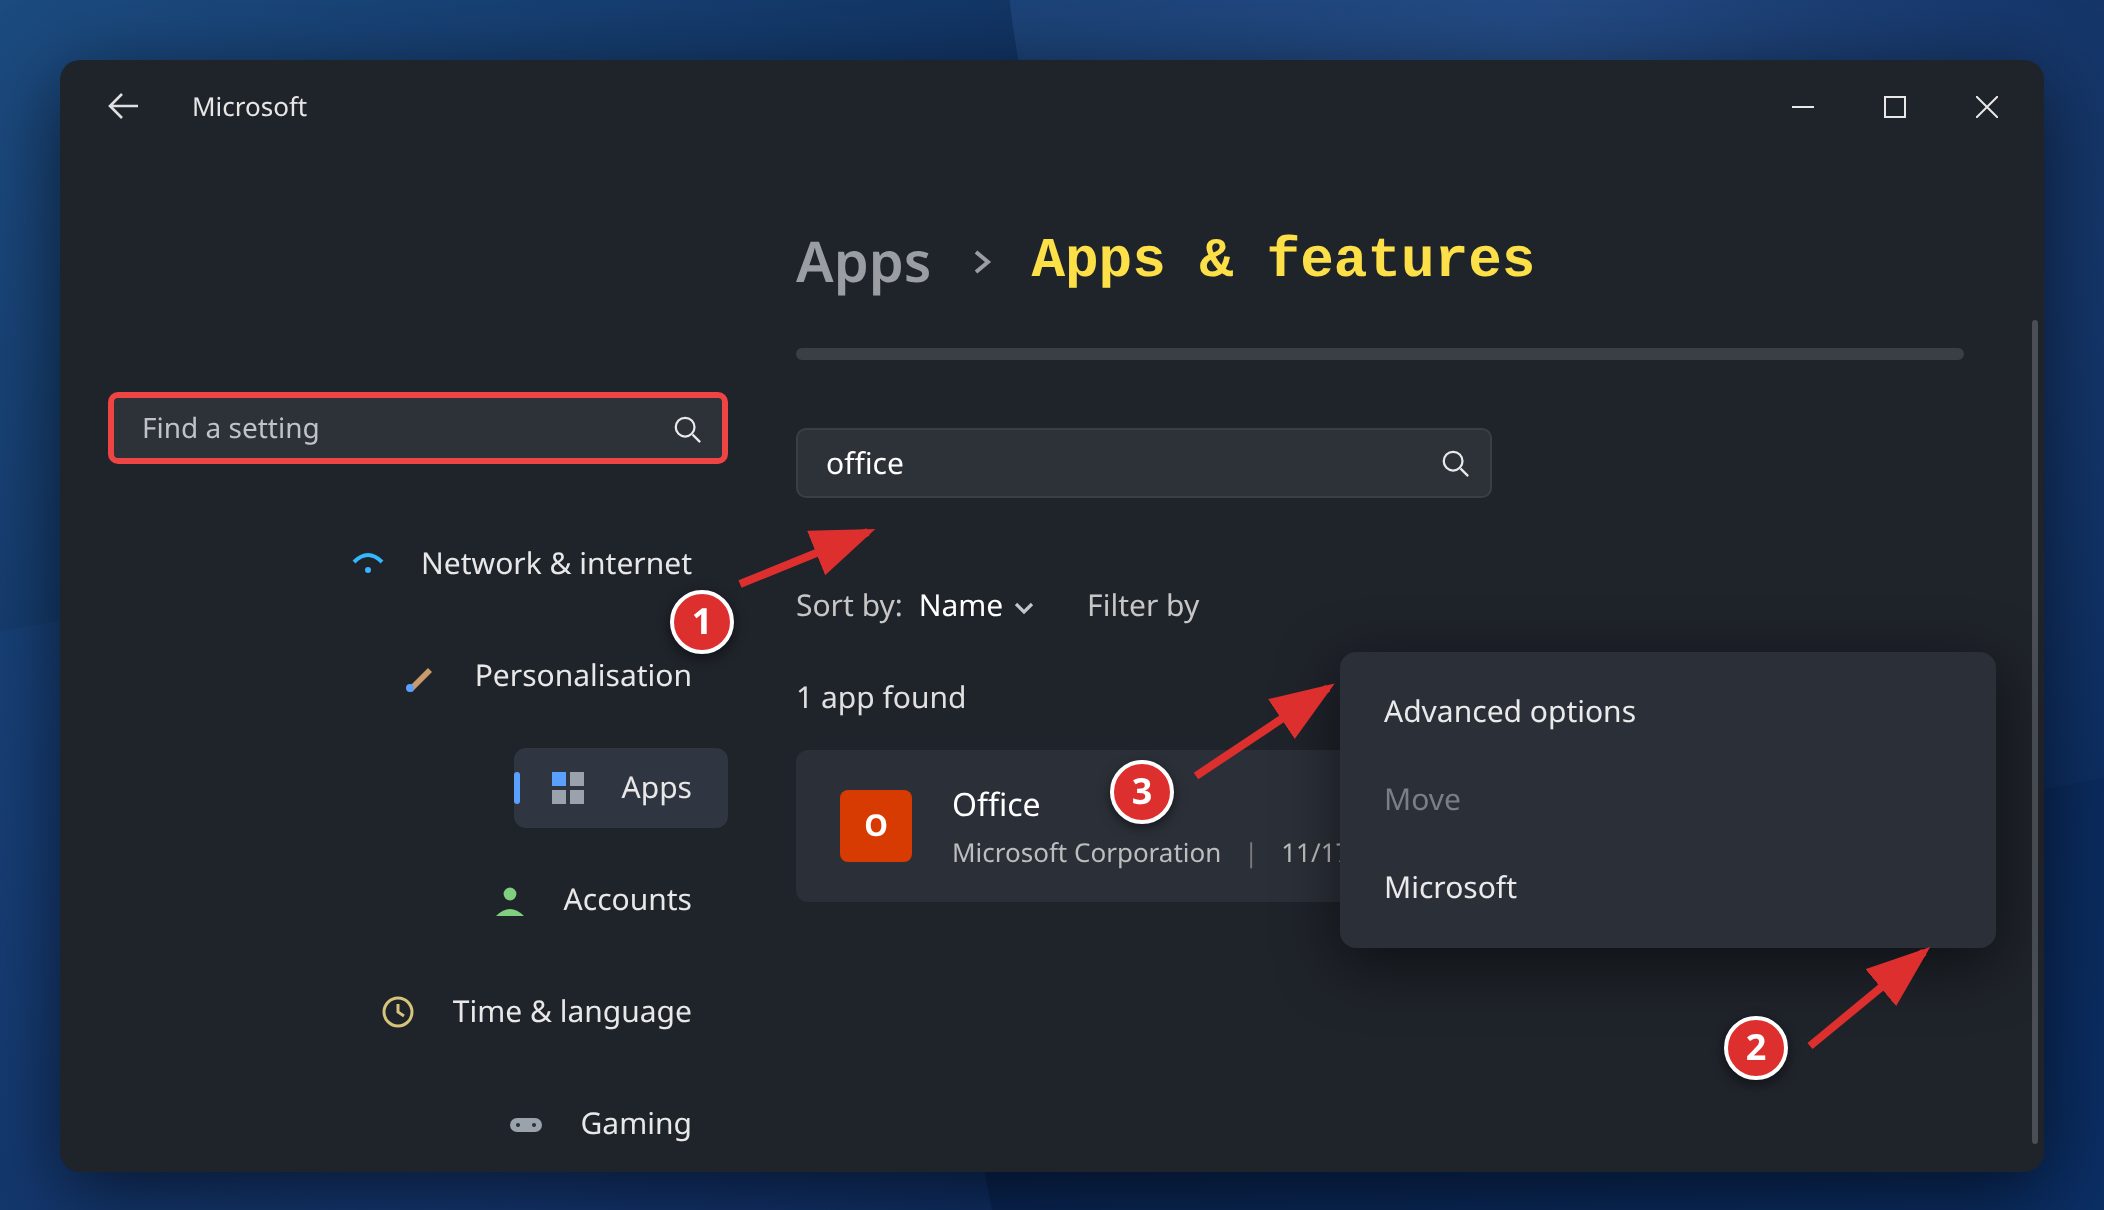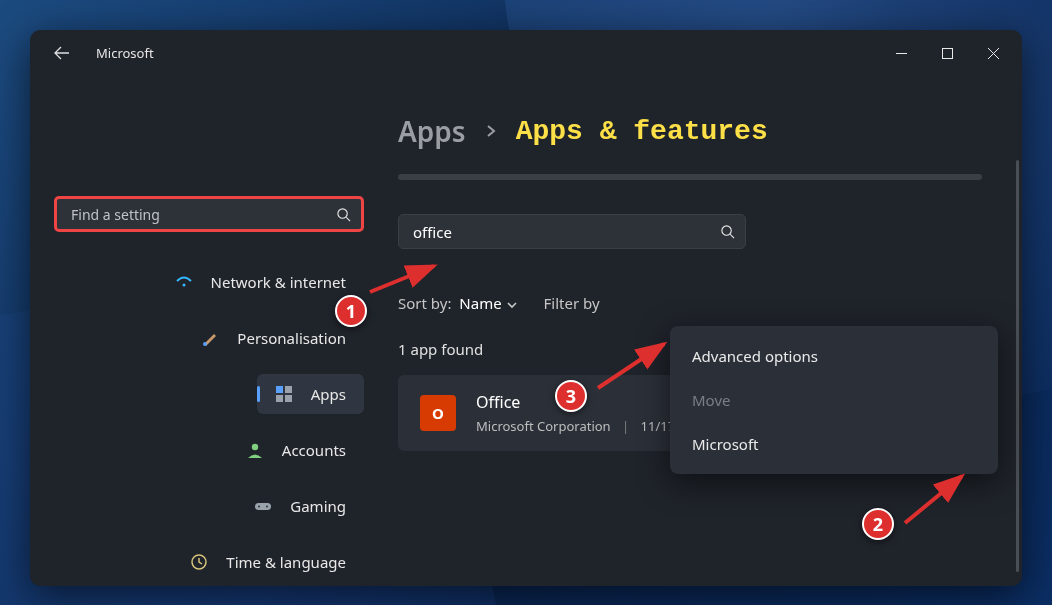--- a/index.html
+++ b/index.html
@@ -193,36 +193,36 @@
           <span class="nicon">
             <svg width="18" height="18" viewBox="0 0 18 18">
                 <circle cx="9" cy="6" r="3.2" fill="#7fcf7f"></circle>
                 <path d="M2 17 Q9 10 16 17 Z" fill="#7fcf7f"></path>
               </svg>
           </span>
           <span>Accounts</span>
         </div>
         <div class="nav-item">
           <span class="nicon">
+            <svg width="18" height="18" viewBox="0 0 18 18" fill="none" stroke="#d6c47a" stroke-width="1.5">
+                <circle cx="9" cy="9" r="7"></circle>
+                <path d="M9 5 V9 L12 11"></path>
+              </svg>
+          </span>
+          <span>Time &amp; language</span>
+        </div>
+        <div class="nav-item">
+          <span class="nicon">
             <svg width="18" height="18" viewBox="0 0 18 18">
                 <rect x="1" y="6" width="16" height="7" rx="3.5" fill="#9aa2ac"></rect>
                 <circle cx="5" cy="9.5" r="1" fill="#2b3038"></circle>
                 <circle cx="13" cy="9.5" r="1" fill="#2b3038"></circle>
               </svg>
           </span>
           <span>Gaming</span>
-        </div>
-        <div class="nav-item">
-          <span class="nicon">
-            <svg width="18" height="18" viewBox="0 0 18 18" fill="none" stroke="#d6c47a" stroke-width="1.5">
-                <circle cx="9" cy="9" r="7"></circle>
-                <path d="M9 5 V9 L12 11"></path>
-              </svg>
-          </span>
-          <span>Time &amp; language</span>
         </div>
       </div>
     </div>
 
     <div class="main">
       <div class="crumbs">
         <span class="parent">Apps</span>
         <svg class="chev" width="14" height="14" viewBox="0 0 14 14" fill="none" stroke="currentColor" stroke-width="2">
             <path d="M4 2 L10 7 L4 12"></path>
           </svg>

